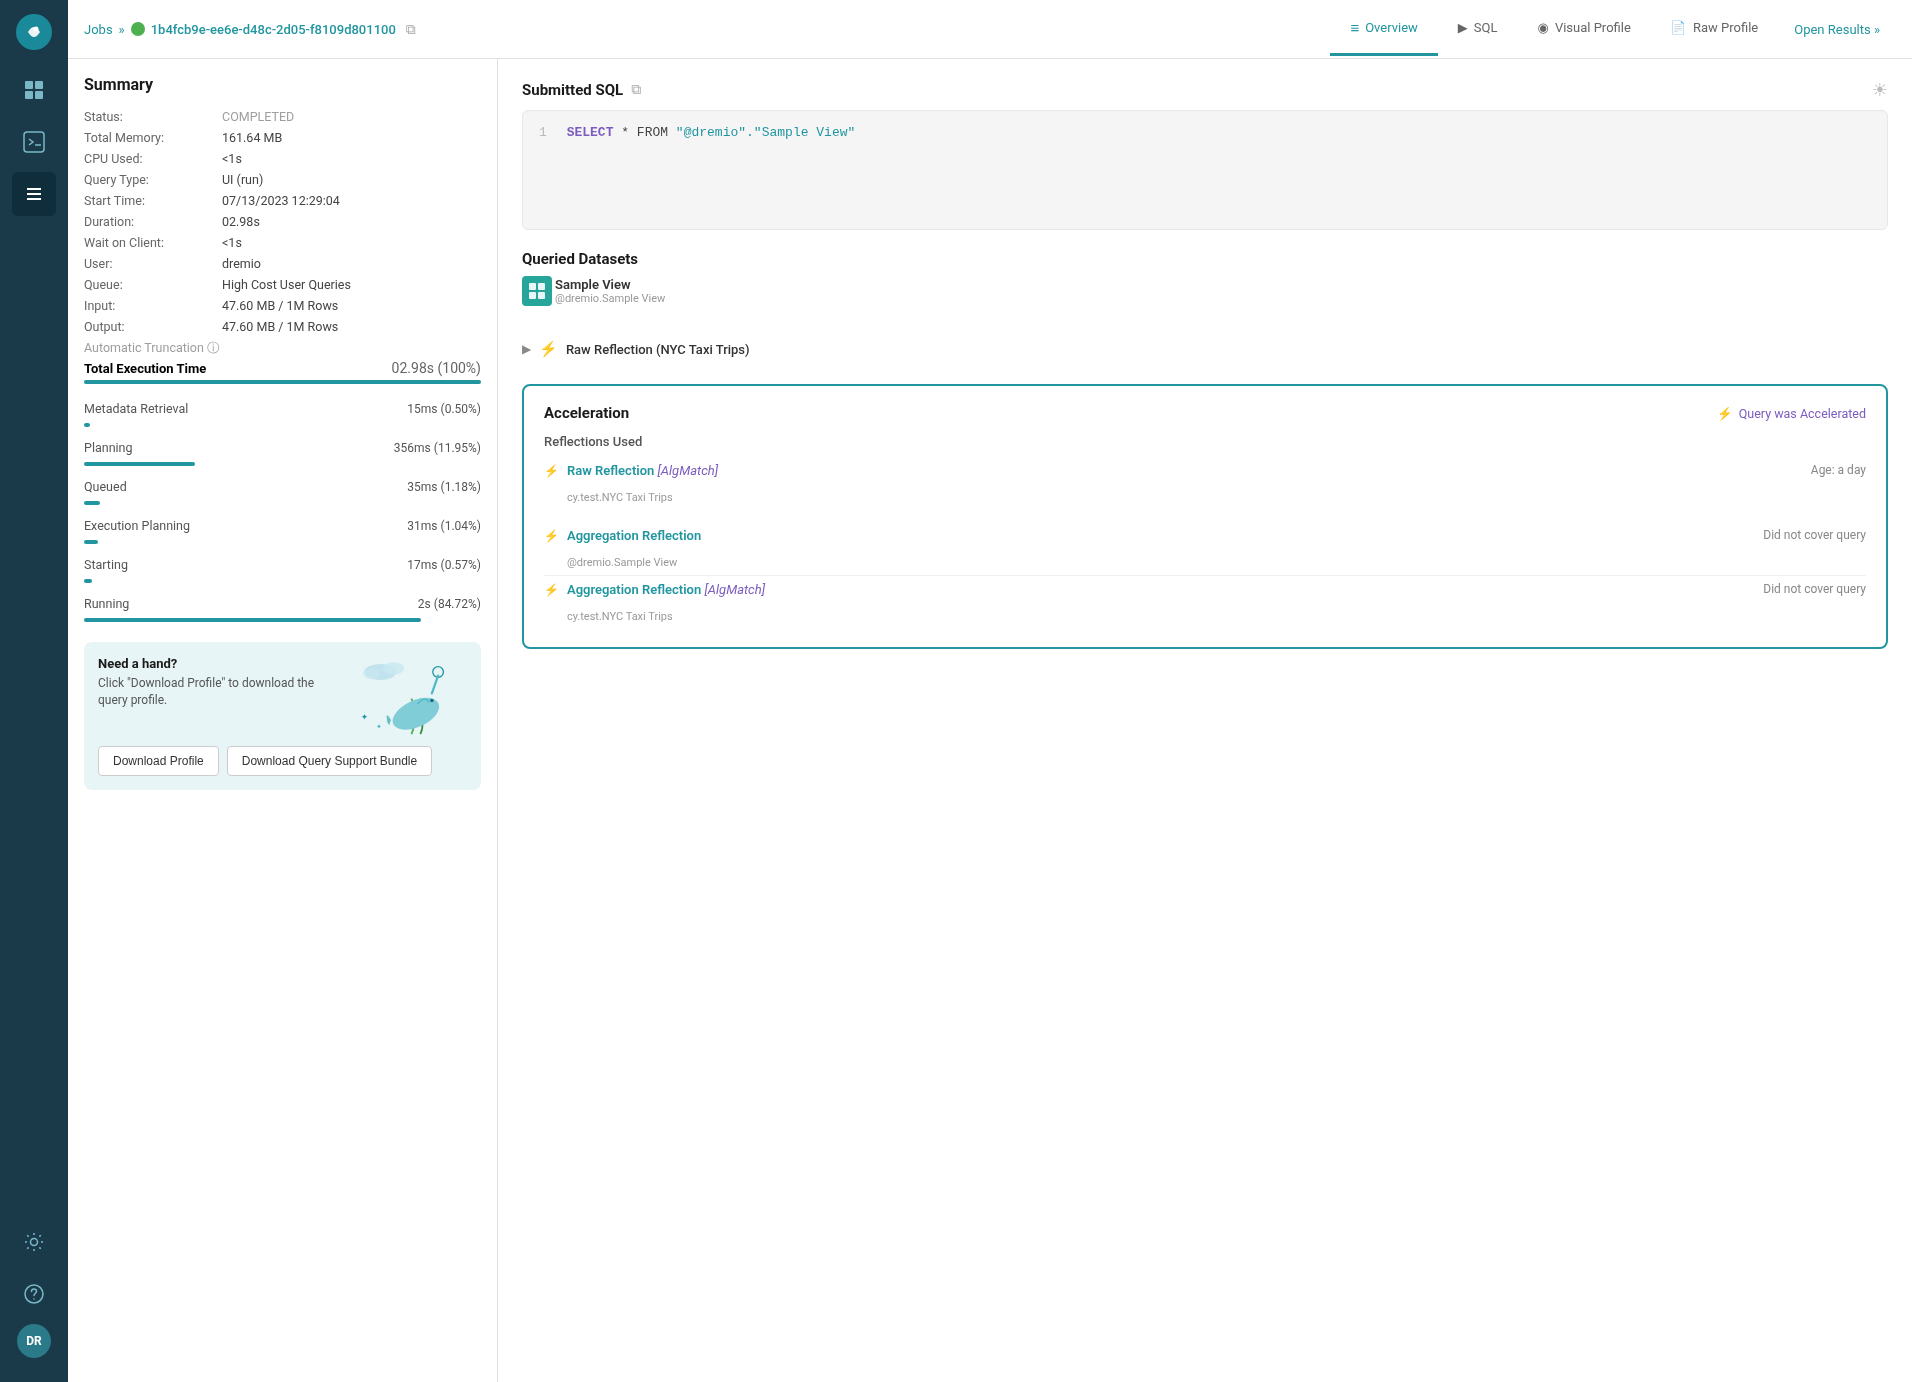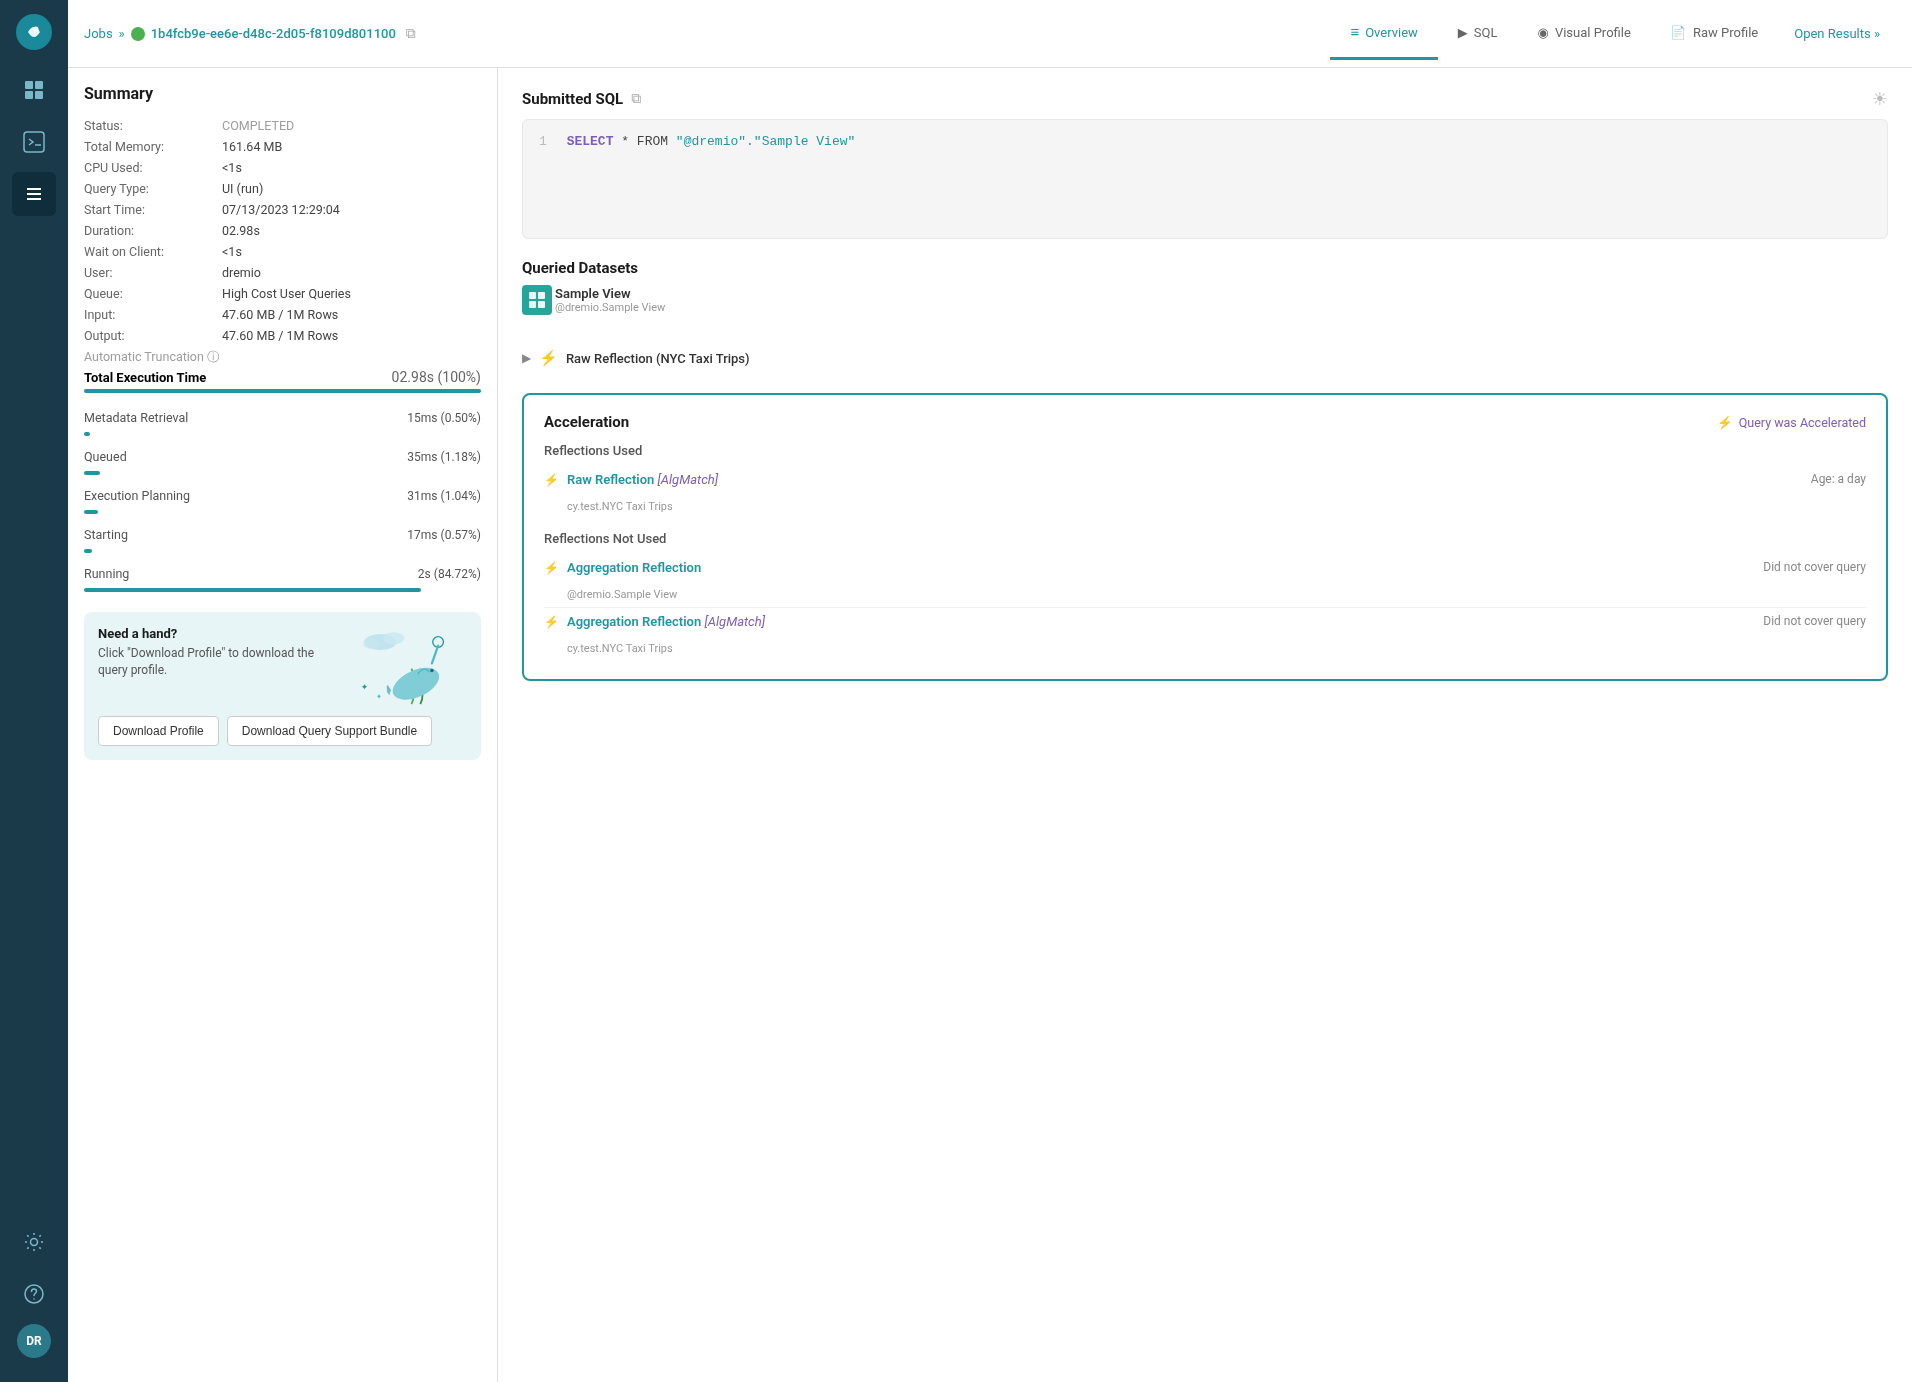--- a/index.html
+++ b/index.html
@@ -11,21 +11,21 @@
     .sidebar-icon { width: 44px; height: 44px; display: flex; align-items: center; justify-content: center; border-radius: 6px; cursor: pointer; color: #8ab8c8; font-size: 18px; }
     .sidebar-icon.active { background: #0f2d3a; color: #fff; }
     .sidebar-spacer { flex: 1; }
     .sidebar-bottom { display: flex; flex-direction: column; align-items: center; gap: 8px; }
     .avatar { width: 34px; height: 34px; border-radius: 50%; background: #2a7a8a; color: #fff; display: flex; align-items: center; justify-content: center; font-size: 12px; font-weight: 700; cursor: pointer; }
 
     
     .main-container { flex: 1; display: flex; flex-direction: column; overflow: hidden; background: #fff; }
 
     
-    .topbar { height: 68px; border-bottom: 1px solid #e0e0e0; display: flex; align-items: center; padding: 0 16px; gap: 0; background: #fff; flex-shrink: 0; }
+    .topbar { height: 59px; border-bottom: 1px solid #e0e0e0; display: flex; align-items: center; padding: 0 16px; gap: 0; background: #fff; flex-shrink: 0; }
     .breadcrumb { display: flex; align-items: center; gap: 6px; color: #2196a0; font-size: 13px; }
     .job-id-text { color: #2196a0; font-weight: 500; }
     .status-dot { width: 14px; height: 14px; border-radius: 50%; background: #4caf50; display: inline-block; }
     .copy-icon { color: #aaa; cursor: pointer; font-size: 14px; margin-left: 4px; }
     .topbar-tabs { display: flex; align-items: center; margin-left: auto; gap: 0; }
     .tab { padding: 16px 20px; cursor: pointer; color: #666; border-bottom: 3px solid transparent; font-size: 13px; display: flex; align-items: center; gap: 6px; }
     .tab.active { color: #2196a0; border-bottom: 3px solid #2196a0; }
     .open-results { color: #2196a0; font-size: 13px; cursor: pointer; padding: 0 16px; white-space: nowrap; }
 
     
@@ -273,20 +273,29 @@
                 <div class="timing-row">
                   <span class="timing-label">Metadata Retrieval</span>
                   <span class="timing-value">15ms (0.50%)</span>
                 </div>
                 <div class="timing-bar-row">
                   <div class="timing-mini-bar" style="width: 1.5%;"></div>
                 </div>
               </div>
               <div>
                 <div class="timing-row">
+                  <span class="timing-label">Planning</span>
+                  <span class="timing-value">356ms (11.95%)</span>
+                </div>
+                <div class="timing-bar-row">
+                  <div class="timing-mini-bar" style="width: 28%;"></div>
+                </div>
+              </div>
+              <div>
+                <div class="timing-row">
                   <span class="timing-label">Queued</span>
                   <span class="timing-value">35ms (1.18%)</span>
                 </div>
                 <div class="timing-bar-row">
                   <div class="timing-mini-bar" style="width: 4%;"></div>
                 </div>
               </div>
               <div>
                 <div class="timing-row">
                   <span class="timing-label">Execution Planning</span>
@@ -418,21 +427,20 @@
                 <div>
                   <div style="cursor: pointer;"><span style="color:#2196a0;font-weight:600">Raw Reflection</span> <span style="color:#7c5cbf;font-style:italic">[AlgMatch]</span></div>
                   <div class="accel-path">cy.test.NYC Taxi Trips</div>
                 </div>
               </div>
               <span class="accel-age">Age: a day</span>
             </div>
           </div>
 
         <div class="accel-not-used-section">
-          <div class="accel-section-label">Reflections Not Used</div>
           <div id="reflections-not-used-container">
               <div class="accel-row">
                 <div class="accel-reflection">
                   <span style="color: rgb(187, 187, 187); font-size: 12px; margin-top: 1px;">⚡</span>
                   <div>
                     <div style="cursor: pointer;"><span style="color:#2196a0;font-weight:600">Aggregation Reflection</span></div>
                     <div class="accel-path">@dremio.Sample View</div>
                   </div>
                 </div>
                 <span class="accel-age">Did not cover query</span>

